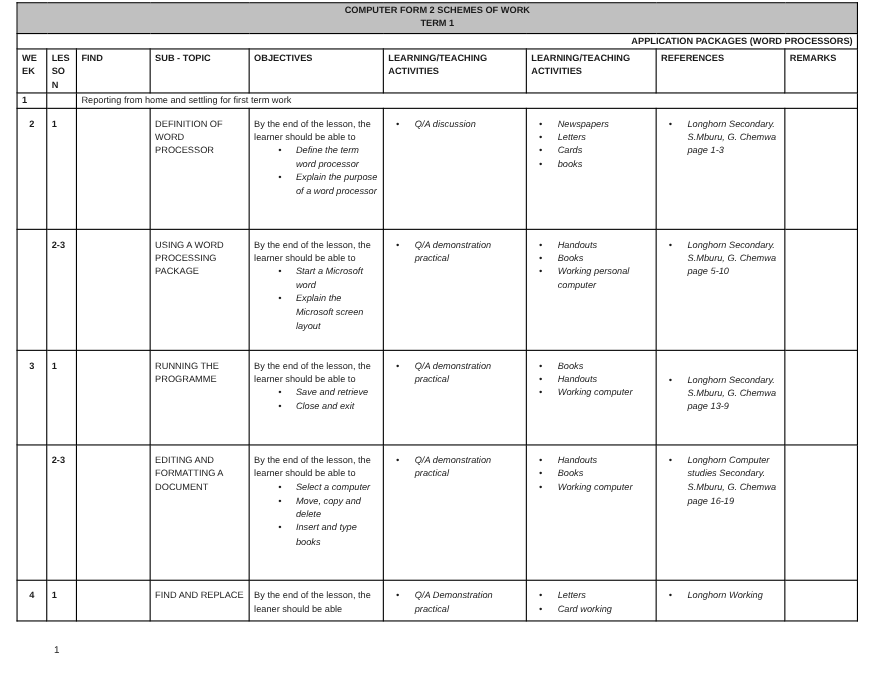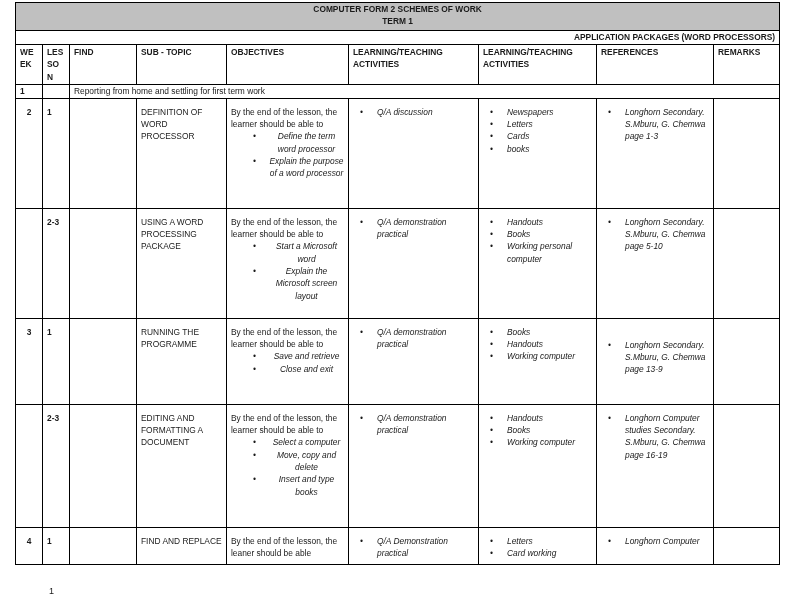--- a/index.html
+++ b/index.html
@@ -22,21 +22,21 @@
   .center { text-align: center; }
   .pad-top { padding-top: 7px !important; }
   ul { margin: 0; padding: 0; list-style: none; font-style: italic; }
   ul li { position: relative; }
   ul.act li, ul.res li, ul.ref li { padding-left: 24px; }
   ul.act li::before, ul.res li::before, ul.ref li::before,
   ul.obj li::before {
     content: "\2022"; position: absolute; left: 7px; top: 0;
   }
   ul.obj { padding-left: 28px; }
-  ul.obj li { padding-left: 10px; text-align: center; }
+  ul.obj li { padding-left: 10px; }
   ul.obj li::before { left: -6px; }
   .ref-lead { height: 13px; }
   .page-num { position: absolute; left: 49px; top: 586px; font-size: 9px; }
 </style>
 </head>
 <body>
 
 <table class="scheme">
   <colgroup>
     <col style="width:27px">
@@ -218,21 +218,21 @@
           </ul>
         </td>
         <td class="pad-top">
           <ul class="res">
             <li>Letters</li>
             <li>Card working</li>
           </ul>
         </td>
         <td class="pad-top">
           <ul class="ref">
-            <li>Longhorn Computer</li>
+            <li>Longhorn Working</li>
           </ul>
         </td>
         <td class="pad-top"></td>
       </tr>
     </tbody>
 </table>
 
 <div class="page-num">1</div>
 
 </body></html>

